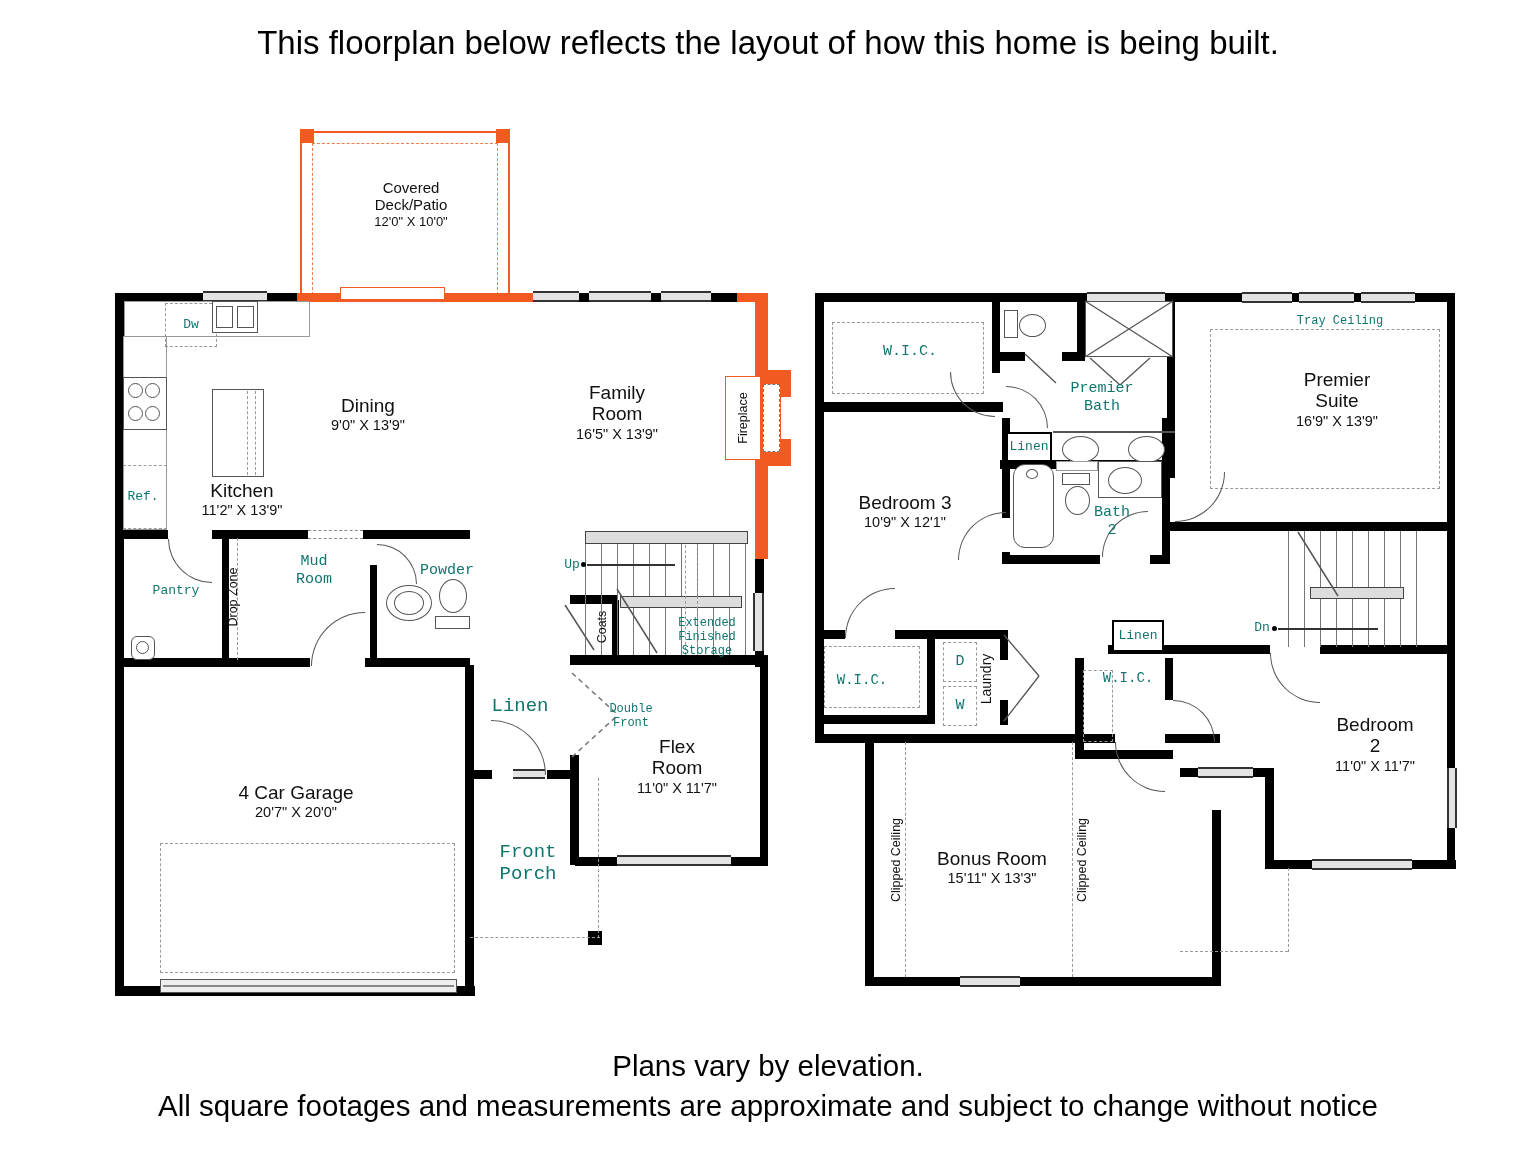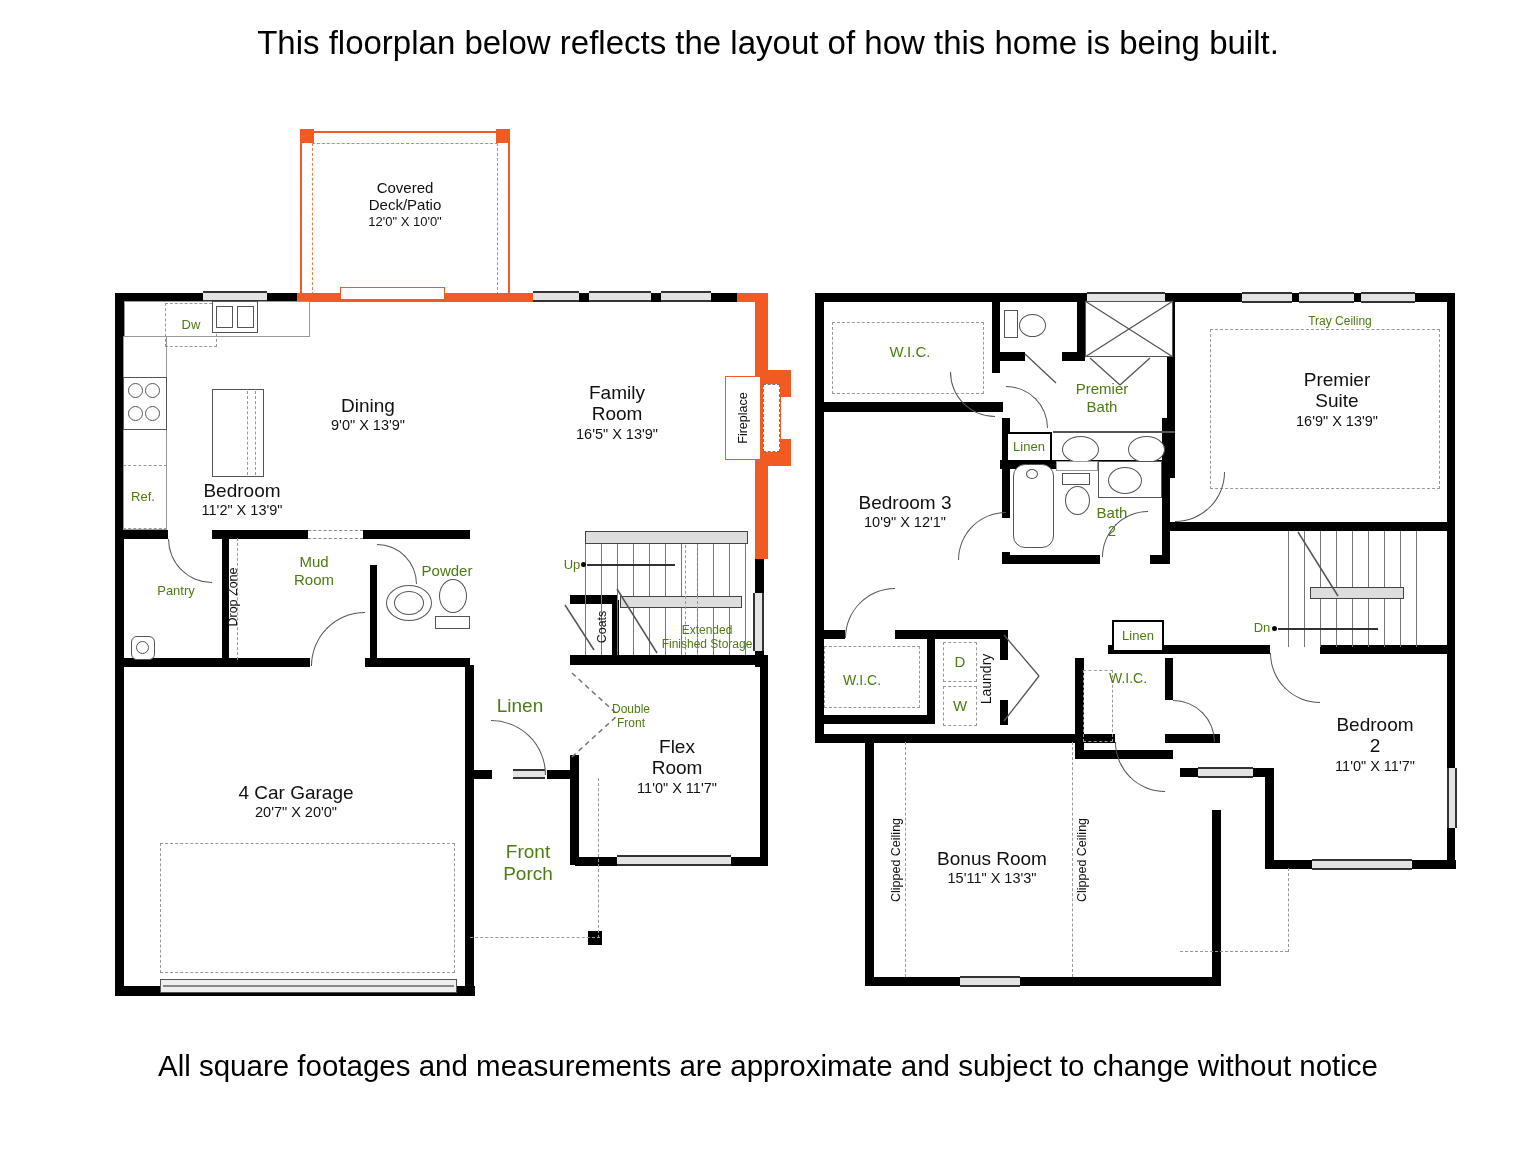--- a/index.html
+++ b/index.html
@@ -29,21 +29,21 @@
   .dot{position:absolute;background:#000;border-radius:50%;}
   .hl{position:absolute;background:#333;}
   .arc{position:absolute;box-sizing:border-box;border:0 solid #555;}
   .arc.tl{border-top-width:1.5px;border-left-width:1.5px;border-top-left-radius:100%;}
   .arc.tr{border-top-width:1.5px;border-right-width:1.5px;border-top-right-radius:100%;}
   .arc.bl{border-bottom-width:1.5px;border-left-width:1.5px;border-bottom-left-radius:100%;}
   .arc.br{border-bottom-width:1.5px;border-right-width:1.5px;border-bottom-right-radius:100%;}
   .stairs{position:absolute;background:repeating-linear-gradient(to right,#777 0,#777 1.5px,transparent 1.5px,transparent 16px);}
   .rail{position:absolute;background:#ddd;border:1.5px solid #444;box-sizing:border-box;}
   .gdoor{position:absolute;background:#eee;border:1.5px solid #555;box-sizing:border-box;}
-  .lbl{position:absolute;transform:translate(-50%,-50%);font-size:13px;color:#4d7c0f;text-align:center;line-height:1.18;white-space:nowrap;}
+  .lbl{position:absolute;transform:translate(-50%,-50%);font-size:13px;color:#0f766e;text-align:center;line-height:1.18;white-space:nowrap;font-family:Liberation Mono, monospace;}
   .lbl.wrap{white-space:normal;}
   .lbl.pre{white-space:pre-line;}
   .lbl.f15{font-size:15px;}
   .lbl.f14{font-size:14px;}
   .lbl.f12{font-size:12px;}
   .lbl.f19{font-size:19px;}
   .vlbl{position:absolute;transform:translate(-50%,-50%) rotate(-90deg);font-size:12.5px;color:#111;white-space:nowrap;text-align:center;}
   .vlbl.f14{font-size:14px;}
   .rlbl{position:absolute;transform:translate(-50%,-50%);text-align:center;color:#111;}
   .rlbl .nm{font-size:19px;line-height:1.12;}
@@ -60,21 +60,21 @@
   <div class="hdr">
     <div>This floorplan below reflects the layout of how this home is being built.</div>
   </div>
 
   <div class="plan" id="plan1" style="left:115px;top:125px;width:690px;height:875px">
 
     <div class="deck-outline" style="left:185px;top:6px;width:210px;height:164px"></div>
     <div class="deck-dash" style="left:197px;top:18px;width:186px;height:152px"></div>
     <div class="ow" style="left:185px;top:4px;width:14px;height:14px"></div>
     <div class="ow" style="left:381px;top:4px;width:14px;height:14px"></div>
-    <div class="rlbl sm" style="left:290px;top:80px;width:95px">
+    <div class="rlbl sm" style="left:296px;top:80px;width:95px">
       <div class="nm">Covered Deck/Patio</div>
       <div class="dm">12'0" X 10'0"</div>
     </div>
 
     <div class="w" style="left:0px;top:168px;width:182px;height:9px"></div>
     <div class="w" style="left:420px;top:168px;width:205px;height:9px"></div>
     <div class="w" style="left:0px;top:168px;width:9px;height:702px"></div>
     <div class="w" style="left:0px;top:861px;width:360px;height:10px"></div>
     <div class="w" style="left:350px;top:540px;width:9px;height:331px"></div>
     <div class="w" style="left:8px;top:405px;width:45px;height:9px"></div>
@@ -170,21 +170,21 @@
     <div class="dashbox" style="left:45px;top:718px;width:295px;height:130px"></div>
     <div class="gdoor" style="left:45px;top:854px;width:297px;height:14px"></div>
     <div class="hl" style="left:48px;top:860px;width:291px;height:1.5px;background:#888"></div>
     <div class="dlv" style="left:122px;top:413px;height:122px"></div>
 
     <div class="rlbl" style="left:253px;top:290px">
       <div class="nm">Dining</div>
       <div class="dm">9'0" X 13'9"</div>
     </div>
     <div class="rlbl" style="left:127px;top:375px">
-      <div class="nm">Bedroom</div>
+      <div class="nm">Kitchen</div>
       <div class="dm">11'2" X 13'9"</div>
     </div>
     <div class="rlbl" style="left:502px;top:288px;width:90px">
       <div class="nm">Family Room</div>
       <div class="dm">16'5" X 13'9"</div>
     </div>
     <div class="lbl" style="left:61px;top:466px">Pantry</div>
     <div class="vlbl" style="left:118px;top:472px">Drop Zone</div>
     <div class="lbl f15 wrap" style="left:199px;top:446px;width:60px">Mud Room</div>
     <div class="lbl f15" style="left:332px;top:446px">Powder</div>
@@ -343,16 +343,17 @@
     </div>
     <div class="vlbl" style="left:86px;top:570px">Clipped Ceiling</div>
     <div class="vlbl" style="left:272px;top:570px">Clipped Ceiling</div>
     <div class="rlbl" style="left:565px;top:455px">
       <div class="nm">Bedroom 2</div>
       <div class="dm">11'0" X 11'7"</div>
     </div>
   </div>
 
   <div class="ftr">
+    <div>Plans vary by elevation.</div>
     <div>All square footages and measurements are approximate and subject to change without notice</div>
   </div>
 
 </div>
 
 </body></html>

